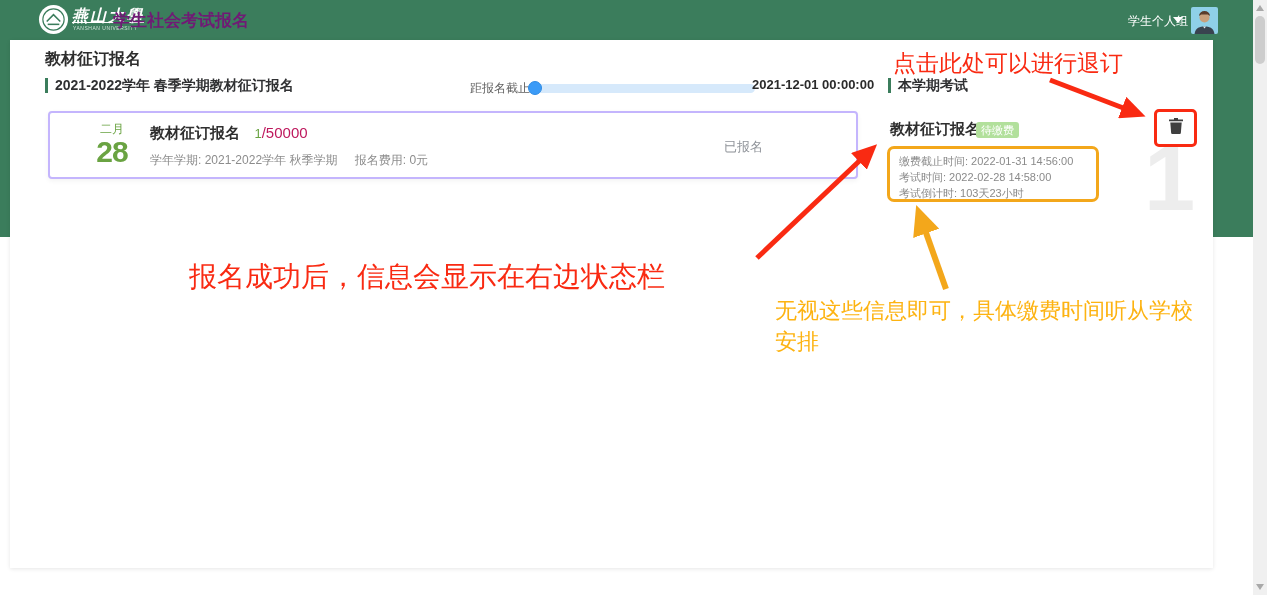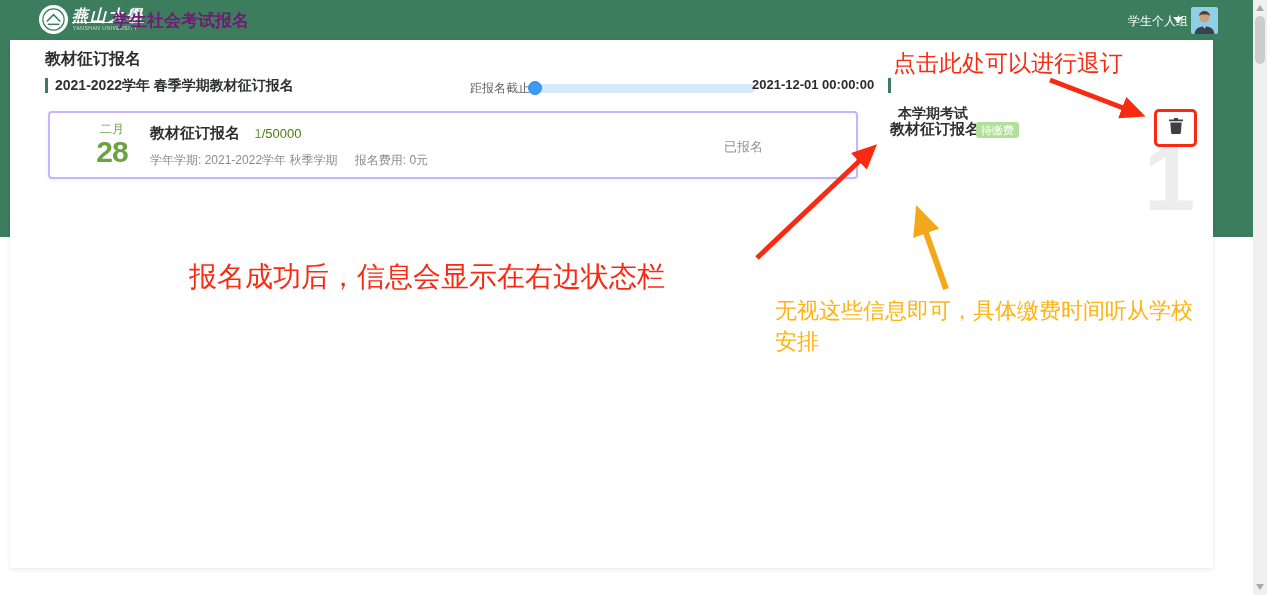--- a/index.html
+++ b/index.html
@@ -43,21 +43,21 @@
 
   
   .reg-card { position:absolute; left:38px; top:71px; width:810px; height:68px; background:#fff;
               border:2px solid #c4b5fd; border-radius:4px; box-shadow:0 2px 5px rgba(0,0,0,.05); }
   .date-block { position:absolute; left:34px; top:9px; width:56px; text-align:center; color:#6aa342; }
   .date-month { font-size:12px; line-height:14px; }
   .date-day { font-size:30px; font-weight:bold; line-height:32px; letter-spacing:-1px; }
   .card-title-row { position:absolute; left:100px; top:11px; white-space:nowrap; }
   .card-title { font-size:15px; font-weight:bold; color:#2f2f2f; }
   .count-cur { font-size:13px; color:#6aa342; margin-left:10px; }
-  .count-total { font-size:13px; color:#4d7c0f; }
+  .count-total { font-size:15px; color:#be185d; }
   .card-meta { position:absolute; left:100px; top:39px; font-size:12px; color:#8c8c8c; white-space:nowrap; }
   .card-meta .meta-fee { margin-left:14px; }
   .card-status { position:absolute; left:674px; top:25px; font-size:13px; color:#8f9399; }
 
   
   .exam-title { position:absolute; left:880px; top:80px; font-size:15px; font-weight:bold; color:#2f2f2f; }
   .exam-badge { position:absolute; left:966px; top:82px; background:#b2e09c; color:#fff; font-size:11px;
                 padding:2px 5px; border-radius:3px; line-height:12px; }
   .exam-detail-box { position:absolute; left:877px; top:106px; width:212px; height:56px;
                      border:3px solid #f3a71b; border-radius:7px; padding:4px 9px; background:#fff; }
@@ -135,27 +135,32 @@
         <span class="count-cur">1</span><span class="count-total">/50000</span>
       </div>
       <div class="card-meta">
         <span>学年学期: 2021-2022学年 秋季学期</span>
         <span class="meta-fee">报名费用: 0元</span>
       </div>
       <div class="card-status">已报名</div>
     </div>
 
     <div class="section-bar" style="left:878px; top:38px;"></div>
-    <div class="section-title" style="left:888px; top:37px;margin-top:28px;">本学期考试</div>
+    <div class="section-title" style="left:888px; top:37px;">本学期考试</div>
 
     <div class="watermark-num">1</div>
 
     <div class="exam-title">教材征订报名</div>
     <div class="exam-badge">待缴费</div>
 
+    <div class="exam-detail-box">
+      <div>缴费截止时间: 2022-01-31 14:56:00</div>
+      <div>考试时间: 2022-02-28 14:58:00</div>
+      <div>考试倒计时: 103天23小时</div>
+    </div>
 
     <div class="trash-wrap">
       <div class="trash-btn">
         <span>
           <svg viewBox="0 0 14 16" width="14" height="16">
             <path d="M5 0 h4 v1.6 h5 V3.2 H0 V1.6 h5 z" fill="#3f3f3f"></path>
             <path d="M1.3 4.4 h11.4 l-.85 10.6 a1.1 1.1 0 0 1 -1.1 1 H3.25 a1.1 1.1 0 0 1 -1.1 -1 z" fill="#3f3f3f"></path>
           </svg>
         </span>
       </div>

